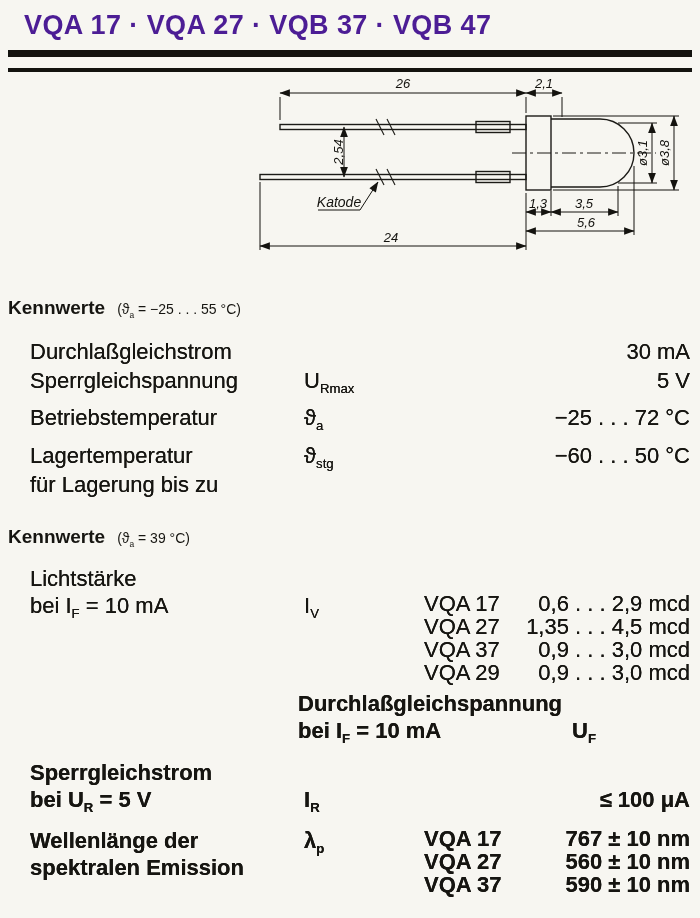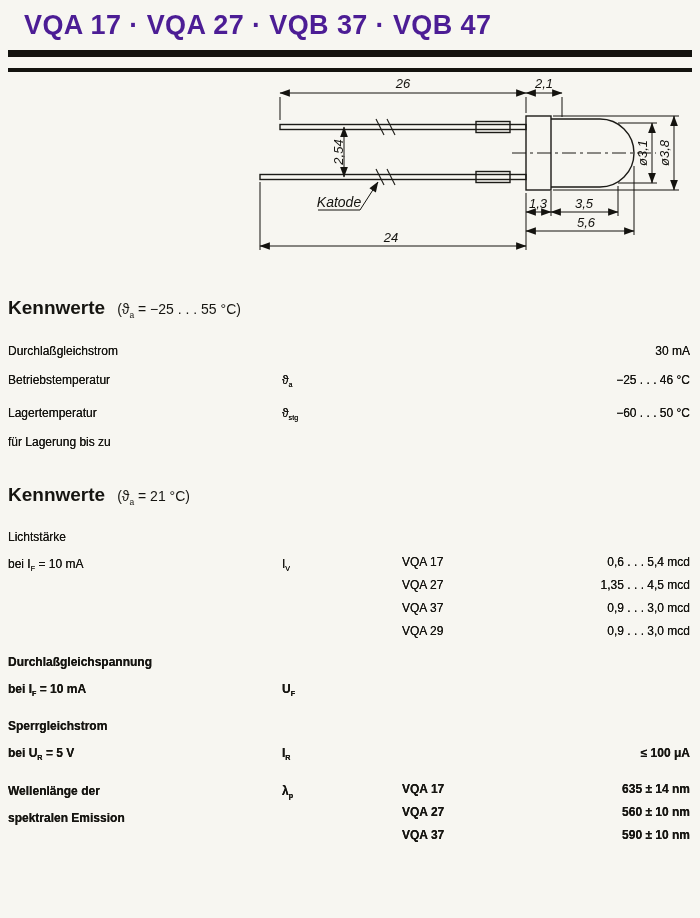--- a/index.html
+++ b/index.html
@@ -19,23 +19,23 @@
   .rule-b { height:4px; margin-top:11px; }
 
   .drawing-wrap { height:206px; }
   .drawing-wrap svg { display:block; margin:4px 0 0 auto; }
 
   .h-section { font-size:19px; margin:14px 0 10px 0; line-height:24px; }
   .h-section .name { font-weight:700; margin-right:12px; }
   .h-section .cond { font-weight:400; font-size:14px; }
   .h-kenn { margin-top:26px; }
 
-  .spec { font-size:12px; text-shadow:0 0 0.5px currentColor; }
+  .spec { font-size:22px; text-shadow:0 0 0.5px currentColor;margin-left:22px; }
   .specrow { display:flex; align-items:flex-start; line-height:29px; }
-  .specrow.kenn { line-height:27px; }
+  .specrow.kenn { line-height:27px;justify-content:flex-end; }
   .cl { width:274px; }
   .cs { width:120px; }
   .crest { flex:1; display:flex; flex-direction:column; }
   .crest.shift1 { margin-top:27px; }
   .entry { display:flex; line-height:23px; }
   .etype { width:102px; }
   .eval { flex:1; text-align:right; padding-right:2px; white-space:nowrap; }
   .val-single { flex:1; text-align:right; padding-right:2px; white-space:nowrap; }
   .cs.shift1 { padding-top:27px; }
   .valline2 { padding-top:27px; }
@@ -124,50 +124,55 @@
   <div class="h-section">
     <span class="name">Kennwerte</span><span class="cond"><span>(ϑ</span><sub>a</sub><span> = −25 . . . 55 °C)</span></span>
   </div>
 
   <div class="spec">
     <div class="specrow">
       <div class="cl">Durchlaßgleichstrom</div>
       <div class="val-single">30 mA</div>
     </div>
     <div class="specrow">
+      <div class="cl">Sperrgleichspannung</div>
+      <div class="cs"><span>U</span><sub>Rmax</sub></div>
+      <div class="val-single">5 V</div>
+    </div>
+    <div class="specrow">
       <div class="cl">Betriebstemperatur</div>
       <div class="cs"><span>ϑ</span><sub>a</sub></div>
-      <div class="val-single">−25 . . . 46 °C</div>
+      <div class="val-single">−25 . . . 72 °C</div>
     </div>
     <div class="specrow">
       <div class="cl">
         <div>Lagertemperatur</div>
         <div>für Lagerung bis zu</div>
       </div>
       <div class="cs"><span>ϑ</span><sub>stg</sub></div>
       <div class="val-single">−60 . . . 50 °C</div>
     </div>
   </div>
 
   <div class="h-section h-kenn">
-    <span class="name">Kennwerte</span><span class="cond"><span>(ϑ</span><sub>a</sub><span> = 21 °C)</span></span>
+    <span class="name">Kennwerte</span><span class="cond"><span>(ϑ</span><sub>a</sub><span> = 39 °C)</span></span>
   </div>
 
   <div class="spec">
 
     <div class="specrow kenn">
       <div class="cl">
         <div>Lichtstärke</div>
         <div><span>bei I</span><sub>F</sub><span> = 10 mA</span></div>
       </div>
       <div class="cs shift1"><span>I</span><sub>V</sub></div>
       <div class="crest shift1">
         <div class="entry">
             <span class="etype">VQA 17</span>
-            <span class="eval">0,6 . . . 5,4 mcd</span>
+            <span class="eval">0,6 . . . 2,9 mcd</span>
           </div>
         <div class="entry">
             <span class="etype">VQA 27</span>
             <span class="eval">1,35 . . . 4,5 mcd</span>
           </div>
         <div class="entry">
             <span class="etype">VQA 37</span>
             <span class="eval">0,9 . . . 3,0 mcd</span>
           </div>
         <div class="entry">
@@ -196,21 +201,21 @@
 
     <div class="specrow kenn mt6">
       <div class="cl">
         <div>Wellenlänge der</div>
         <div>spektralen Emission</div>
       </div>
       <div class="cs"><span>λ</span><sub>p</sub></div>
       <div class="crest">
         <div class="entry">
             <span class="etype">VQA 17</span>
-            <span class="eval">635 ± 14 nm</span>
+            <span class="eval">767 ± 10 nm</span>
           </div>
         <div class="entry">
             <span class="etype">VQA 27</span>
             <span class="eval">560 ± 10 nm</span>
           </div>
         <div class="entry">
             <span class="etype">VQA 37</span>
             <span class="eval">590 ± 10 nm</span>
           </div>
 

